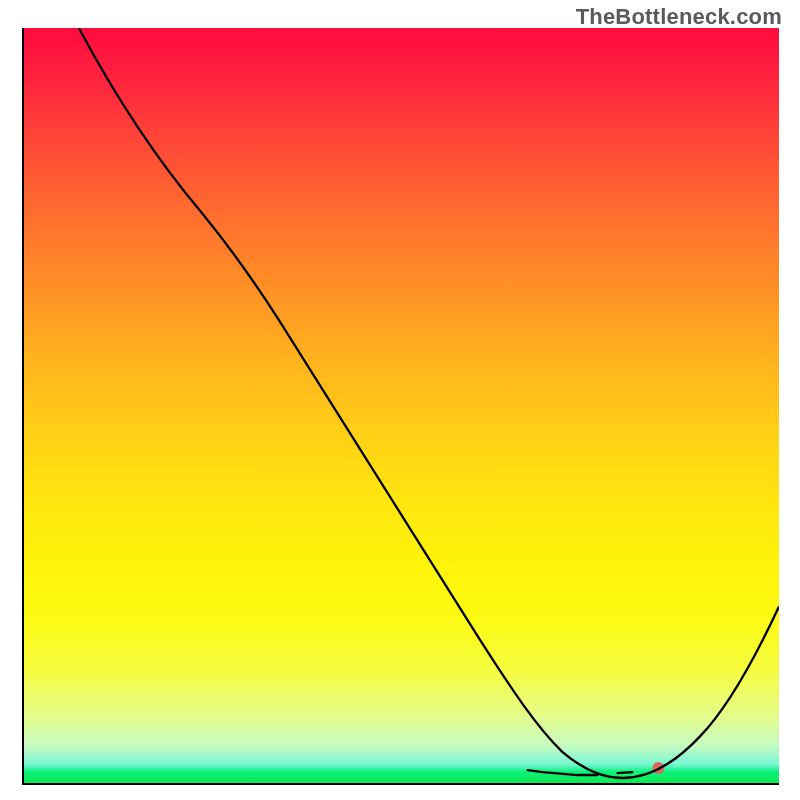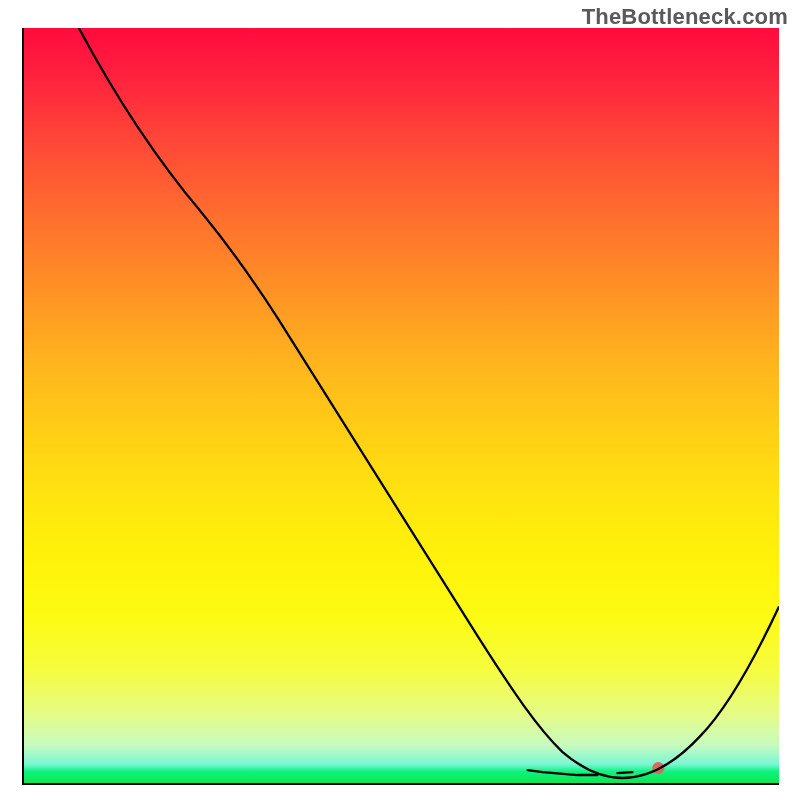--- a/index.html
+++ b/index.html
@@ -7,21 +7,21 @@
     width: 800px;
     height: 800px;
     background: #ffffff;
     font-family: Arial, Helvetica, sans-serif;
     position: relative;
     overflow: hidden;
   }
   .watermark {
     position: absolute;
     top: 4px;
-    right: 12px;
+    right: 18px;
     font-size: 22px;
     font-weight: 700;
     color: #5a5a5a;
     letter-spacing: 0.2px;
   }
   .plot-area {
     position: absolute;
     left: 22px;
     top: 28px;
     width: 757px;

